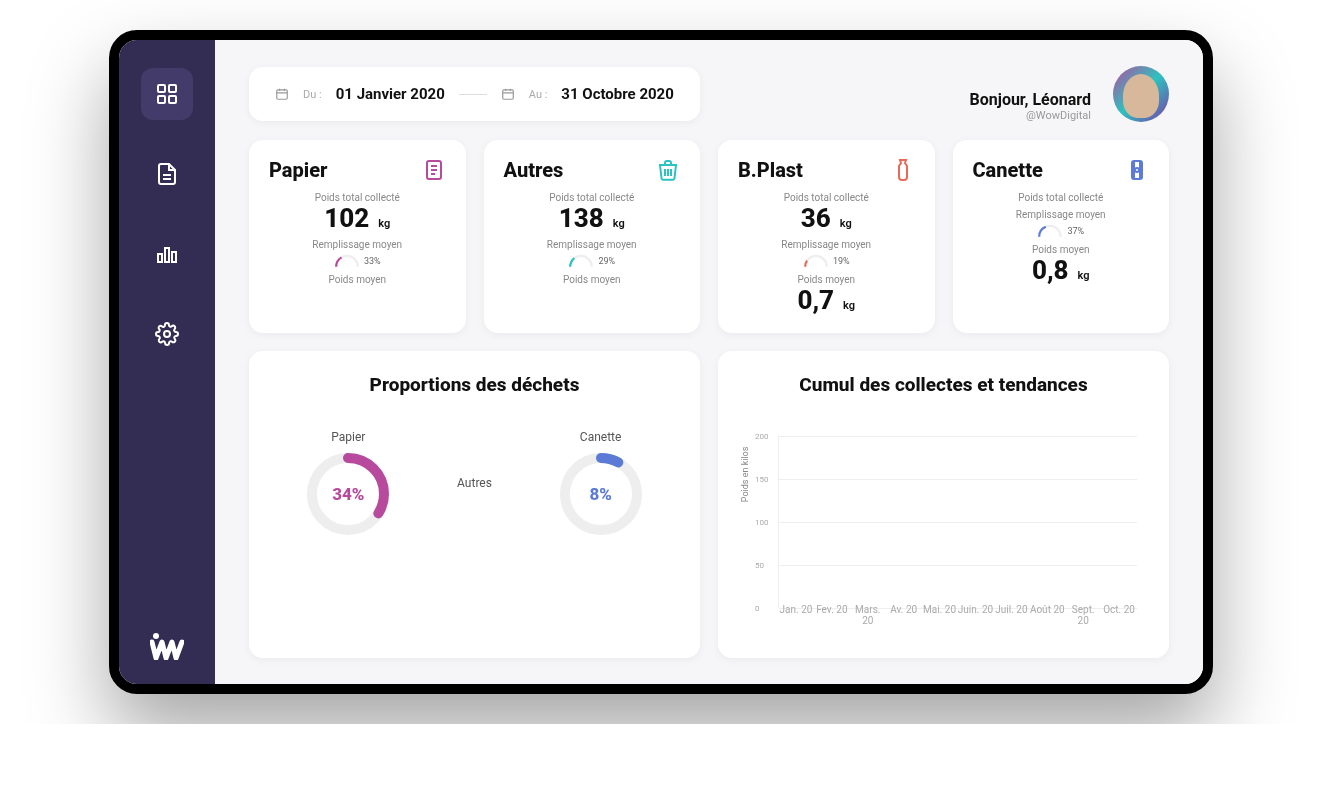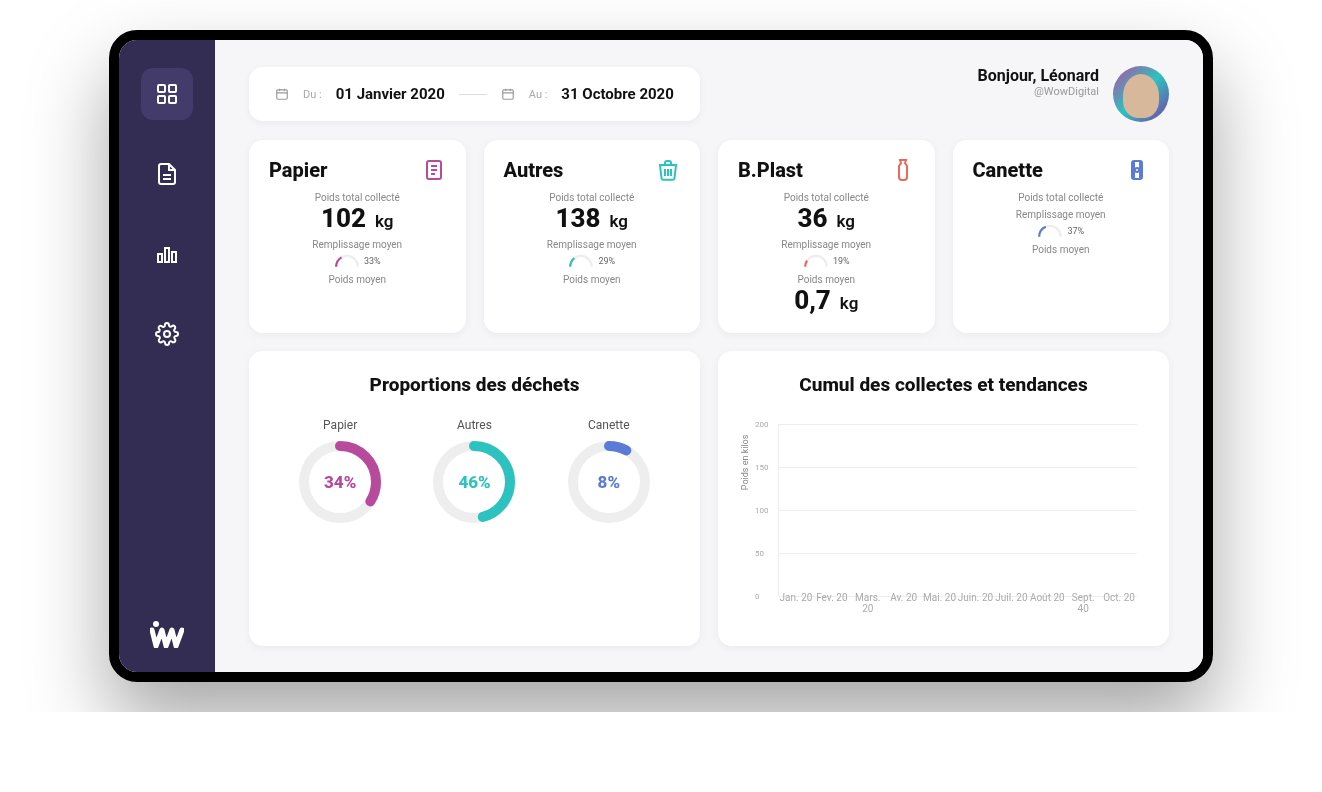--- a/index.html
+++ b/index.html
@@ -51,21 +51,21 @@
     background:#fff; border-radius:14px;
     padding:18px 26px;
     display:flex; align-items:center; gap:14px;
     box-shadow:0 2px 8px rgba(0,0,0,0.05);
   }
   .date-card .lbl { font-size:11px; color:#aaa; }
   .date-card .val { font-weight:700; font-size:15px; color:#111; }
   .date-card .sep { width:28px; height:1px; background:#ddd; }
   .topbar .flex { flex:1 }
   .user-block {
-    display:flex; align-items:flex-start; gap:14px;
+    display:flex; align-items:flex-end; gap:22px;
   }
   .user-block .txt { text-align:right; }
   .user-block .greet { font-weight:700; font-size:16px; color:#111; }
   .user-block .handle { font-size:11px; color:#999; }
   .avatar {
     width:56px; height:56px; border-radius:50%;
     background:linear-gradient(135deg,#b84a9e,#2cc2c0,#7c3aa8);
     position:relative; overflow:hidden;
   }
   .avatar::after{
@@ -78,35 +78,35 @@
   }
   .stat-card {
     background:#fff; border-radius:14px; padding:18px 20px;
     box-shadow:0 2px 8px rgba(0,0,0,0.05);
   }
   .stat-card .head { display:flex; justify-content:space-between; align-items:center; margin-bottom:10px;}
   .stat-card .title { font-size:20px; font-weight:800; color:#111; }
   .stat-card .icon { width:24px; height:24px; }
   .stat-card .lbl { font-size:10px; color:#888; text-align:center; margin-top:6px;}
   .stat-card .big { font-size:26px; font-weight:800; text-align:center; color:#111;}
-  .stat-card .big .unit { font-size:17px; font-weight:600;padding-left:9px; }
+  .stat-card .big .unit { font-size:11px; font-weight:600;padding-left:9px; }
   .gauge-mini {
     display:flex; align-items:center; justify-content:center; gap:4px; margin-top:4px;
   }
   .gauge-mini svg { width:26px; height:14px; }
   .gauge-mini .pct { font-size:9px; color:#666; }
 
   .bottom-row {
     display:grid; grid-template-columns:1fr 1fr; gap:18px;
   }
   .panel {
     background:#fff; border-radius:14px; padding:22px 24px 28px;
     box-shadow:0 2px 8px rgba(0,0,0,0.05);
   }
-  .panel h3 { text-align:center; font-size:19px; font-weight:800; color:#111; margin-bottom:22px;}
+  .panel h3 { text-align:center; font-size:19px; font-weight:800; color:#111; margin-bottom:34px;}
   .donuts { display:flex; justify-content:space-around; align-items:center; }
   .donut-wrap { display:flex; flex-direction:column; align-items:center; gap:8px;}
   .donut-wrap .name { font-size:12px; color:#555; }
   .donut { width:84px; height:84px; position:relative; }
   .donut svg { transform:rotate(-90deg); }
   .donut .val {
     position:absolute; inset:0; display:flex; align-items:center; justify-content:center;
     font-weight:800; font-size:17px;
   }
 
@@ -295,46 +295,40 @@
       <div class="lbl">Poids total collecté</div>
       <div class="lbl">Remplissage moyen</div>
       <div class="gauge-mini">
         <svg viewBox="0 0 36 18">
               <path d="M3 17 A15 15 0 0 1 33 17" stroke="#eee" stroke-width="3" fill="none"></path>
               <path d="M3 17 A15 15 0 0 1 33 17" stroke="#5b7bd6" stroke-width="3" fill="none" stroke-dasharray="17.4 100"></path>
             </svg>
         <span class="pct">37%</span>
       </div>
       <div class="lbl">Poids moyen</div>
+      <div class="big">0,8<span class="unit">kg</span></div>
     </div>
       </div>
 
     <div class="bottom-row">
       <div class="panel">
         <h3>Proportions des déchets</h3>
         <div class="donuts" id="donuts">
     <div class="donut-wrap">
       <div class="name">Papier</div>
       <div class="donut">
         <svg width="84" height="84" viewBox="0 0 84 84">
           <circle cx="42" cy="42" r="36" stroke="#eee" stroke-width="10" fill="none"></circle>
           <circle cx="42" cy="42" r="36" stroke="#b84a9e" stroke-width="10" fill="none" stroke-linecap="round" stroke-dasharray="76.9 226.2"></circle>
         </svg>
         <div class="val" style="color:#b84a9e">34%</div>
       </div>
     </div>
     <div class="donut-wrap">
       <div class="name">Autres</div>
-      <div class="donut">
-        <svg width="84" height="84" viewBox="0 0 84 84">
-          <circle cx="42" cy="42" r="36" stroke="#eee" stroke-width="10" fill="none"></circle>
-          <circle cx="42" cy="42" r="36" stroke="#2cc2c0" stroke-width="10" fill="none" stroke-linecap="round" stroke-dasharray="104.0 226.2"></circle>
-        </svg>
-        <div class="val" style="color:#2cc2c0">46%</div>
-      </div>
     </div>
     <div class="donut-wrap">
       <div class="name">Canette</div>
       <div class="donut">
         <svg width="84" height="84" viewBox="0 0 84 84">
           <circle cx="42" cy="42" r="36" stroke="#eee" stroke-width="10" fill="none"></circle>
           <circle cx="42" cy="42" r="36" stroke="#5b7bd6" stroke-width="10" fill="none" stroke-linecap="round" stroke-dasharray="18.1 226.2"></circle>
         </svg>
         <div class="val" style="color:#5b7bd6">8%</div>
       </div>
@@ -402,21 +396,21 @@
             </div>
           <div class="xlab-row" id="xlabs">
               <div class="xl">Jan. 20</div>
               <div class="xl">Fev. 20</div>
               <div class="xl">Mars. 20</div>
               <div class="xl">Av. 20</div>
               <div class="xl">Mai. 20</div>
               <div class="xl">Juin. 20</div>
               <div class="xl">Juil. 20</div>
               <div class="xl">Août 20</div>
-              <div class="xl">Sept. 40</div>
+              <div class="xl">Sept. 20</div>
               <div class="xl">Oct. 20</div>
             </div>
         </div>
       </div>
     </div>
 
   </main>
 
 </div>
 

